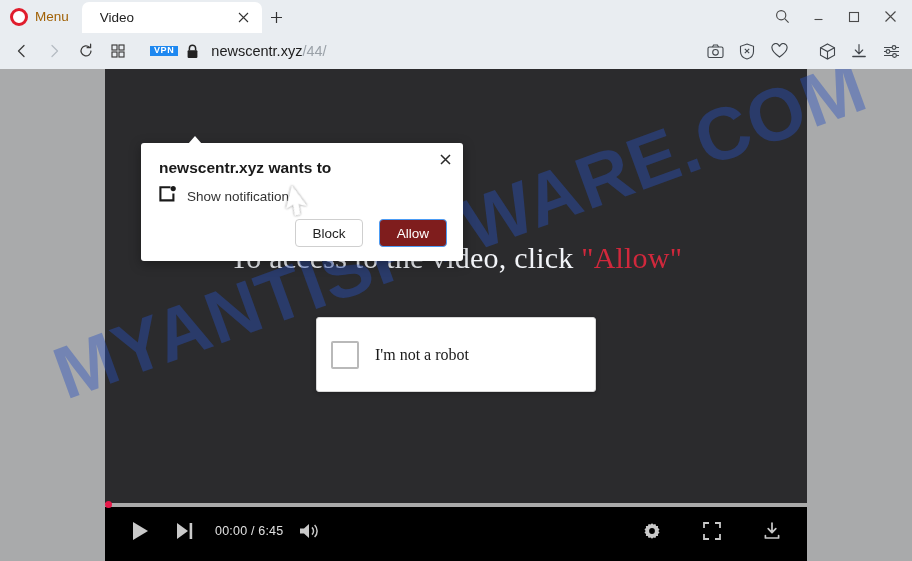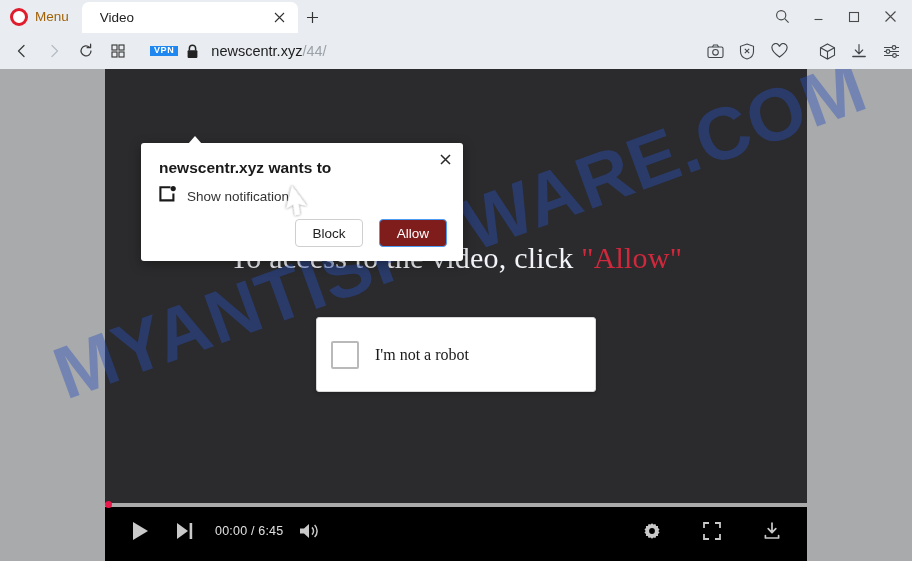--- a/index.html
+++ b/index.html
@@ -31,21 +31,21 @@
   .opera-logo::after {
     content: ""; position: absolute; left: 50%; top: 50%;
     transform: translate(-50%,-50%);
     width: 5px; height: 11px; border-radius: 50%;
     background: #ffffff;
   }
   .menu-label { font-size: 13.5px; color: #a16207; }
 
   .tab {
     position: relative;
-    width: 216px; height: 31px;
+    width: 180px; height: 31px;
     background: #ffffff;
     border-radius: 7px 7px 0 0;
     display: flex; align-items: center;
     padding: 0 8px 0 18px;
     margin-left: 1px;
   }
   .tab-title {
     font-size: 13.5px; color: #222; flex: 1;
     white-space: nowrap; overflow: hidden; text-overflow: ellipsis;
   }

